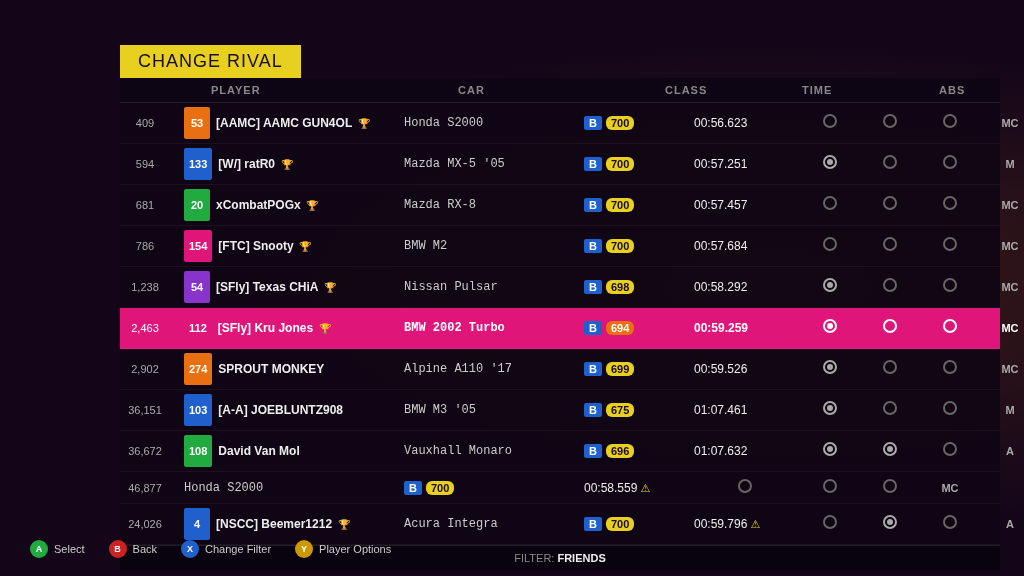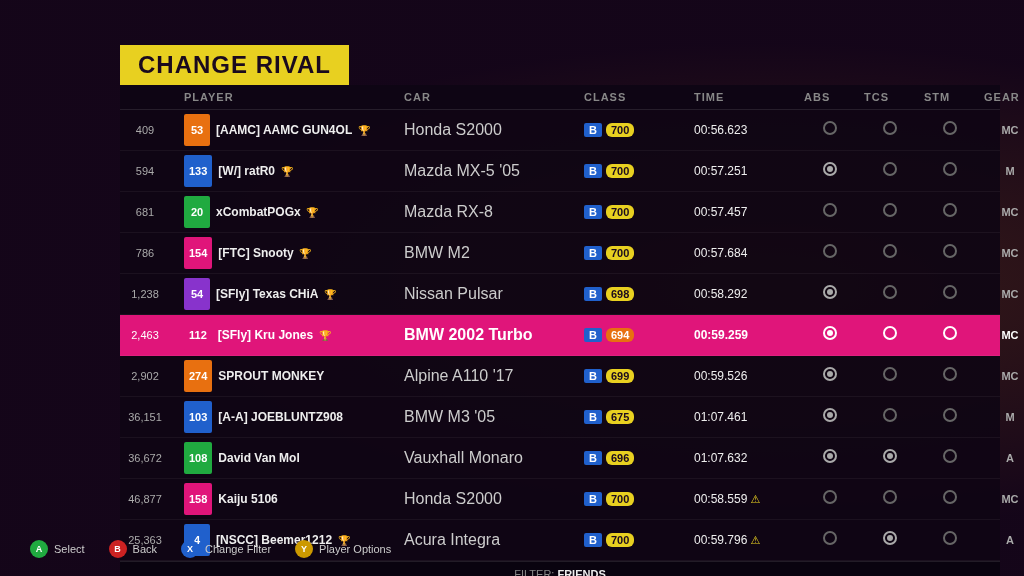--- a/index.html
+++ b/index.html
@@ -24,36 +24,37 @@
       width: 880px;
       z-index: 1;
     }
     .title-bar {
       background: #e8d020;
       display: inline-block;
       padding: 6px 18px;
       margin-bottom: 0;
     }
     .title-bar span {
-      font-size: 24px;
-      font-weight: 700;
+      font-size: 18px;
+      font-weight: 400;
       color: #1a0a1e;
       letter-spacing: 1px;
       text-transform: uppercase;
     }
     .table-container {
       width: 100%;
       background: rgba(15,5,20,0.92);
     }
     .table-header {
       display: grid;
       grid-template-columns: 60px 220px 180px 110px 110px 60px 60px 60px 60px;
       background: rgba(15,5,20,0.95);
       border-bottom: 1px solid rgba(255,255,255,0.1);
       padding: 6px 0;
+      gap: 27px;
     }
     .table-header .col {
       font-size: 11px;
       font-weight: 700;
       color: #888;
       text-transform: uppercase;
       letter-spacing: 1px;
       padding: 0 4px;
     }
     .table-header .col:first-child { text-align: right; padding-right: 10px; }
@@ -95,23 +96,24 @@
       font-size: 12px;
       color: #eee;
       font-weight: 600;
     }
     .table-row.highlighted .player-name { color: #fff; font-weight: 700; }
     .icon-small {
       font-size: 10px;
       color: #aaa;
     }
     .car-cell {
-      font-size: 16px;
+      font-size: 12px;
       color: #ccc;
       padding: 0 4px;
+      font-family: Liberation Mono, monospace;
     }
     .table-row.highlighted .car-cell { color: #fff; font-weight: 700; }
     .class-cell {
       display: flex;
       align-items: center;
       gap: 4px;
       padding: 0 4px;
     }
     .class-badge {
       background: #2060cc;
@@ -419,38 +421,33 @@
       <span class="pp-badge" style="background:#e8d020;color:#1a0a1e">696</span>
     </div>
     <div class="time-cell">01:07.632</div>
     <div class="circle-cell"><span class="circle-filled"></span></div>
     <div class="circle-cell"><span class="circle-filled"></span></div>
     <div class="circle-cell"><span class="circle-empty"></span></div>
     <div class="gear-cell">A</div>
   </div>
         <div class="table-row">
     <div class="row-rank">46,877</div>
-    <div class="player-cell">
-      <span class="player-num" style="background:#e0157a">158</span>
-      <span class="player-name">Kaiju 5106</span>
-
-    </div>
     <div class="car-cell">Honda S2000</div>
     <div class="class-cell">
       <span class="class-badge">B</span>
       <span class="pp-badge" style="background:#e8d020;color:#1a0a1e">700</span>
     </div>
     <div class="time-cell">00:58.559<span class="warning-icon">⚠</span></div>
     <div class="circle-cell"><span class="circle-empty"></span></div>
     <div class="circle-cell"><span class="circle-empty"></span></div>
     <div class="circle-cell"><span class="circle-empty"></span></div>
     <div class="gear-cell">MC</div>
   </div>
         <div class="table-row">
-    <div class="row-rank">25,363</div>
+    <div class="row-rank">24,026</div>
     <div class="player-cell">
       <span class="player-num" style="background:#2060cc">4</span>
       <span class="player-name">[NSCC] Beemer1212</span>
       <span class="icon-small">🏆</span>
     </div>
     <div class="car-cell">Acura Integra</div>
     <div class="class-cell">
       <span class="class-badge">B</span>
       <span class="pp-badge" style="background:#e8d020;color:#1a0a1e">700</span>
     </div>

